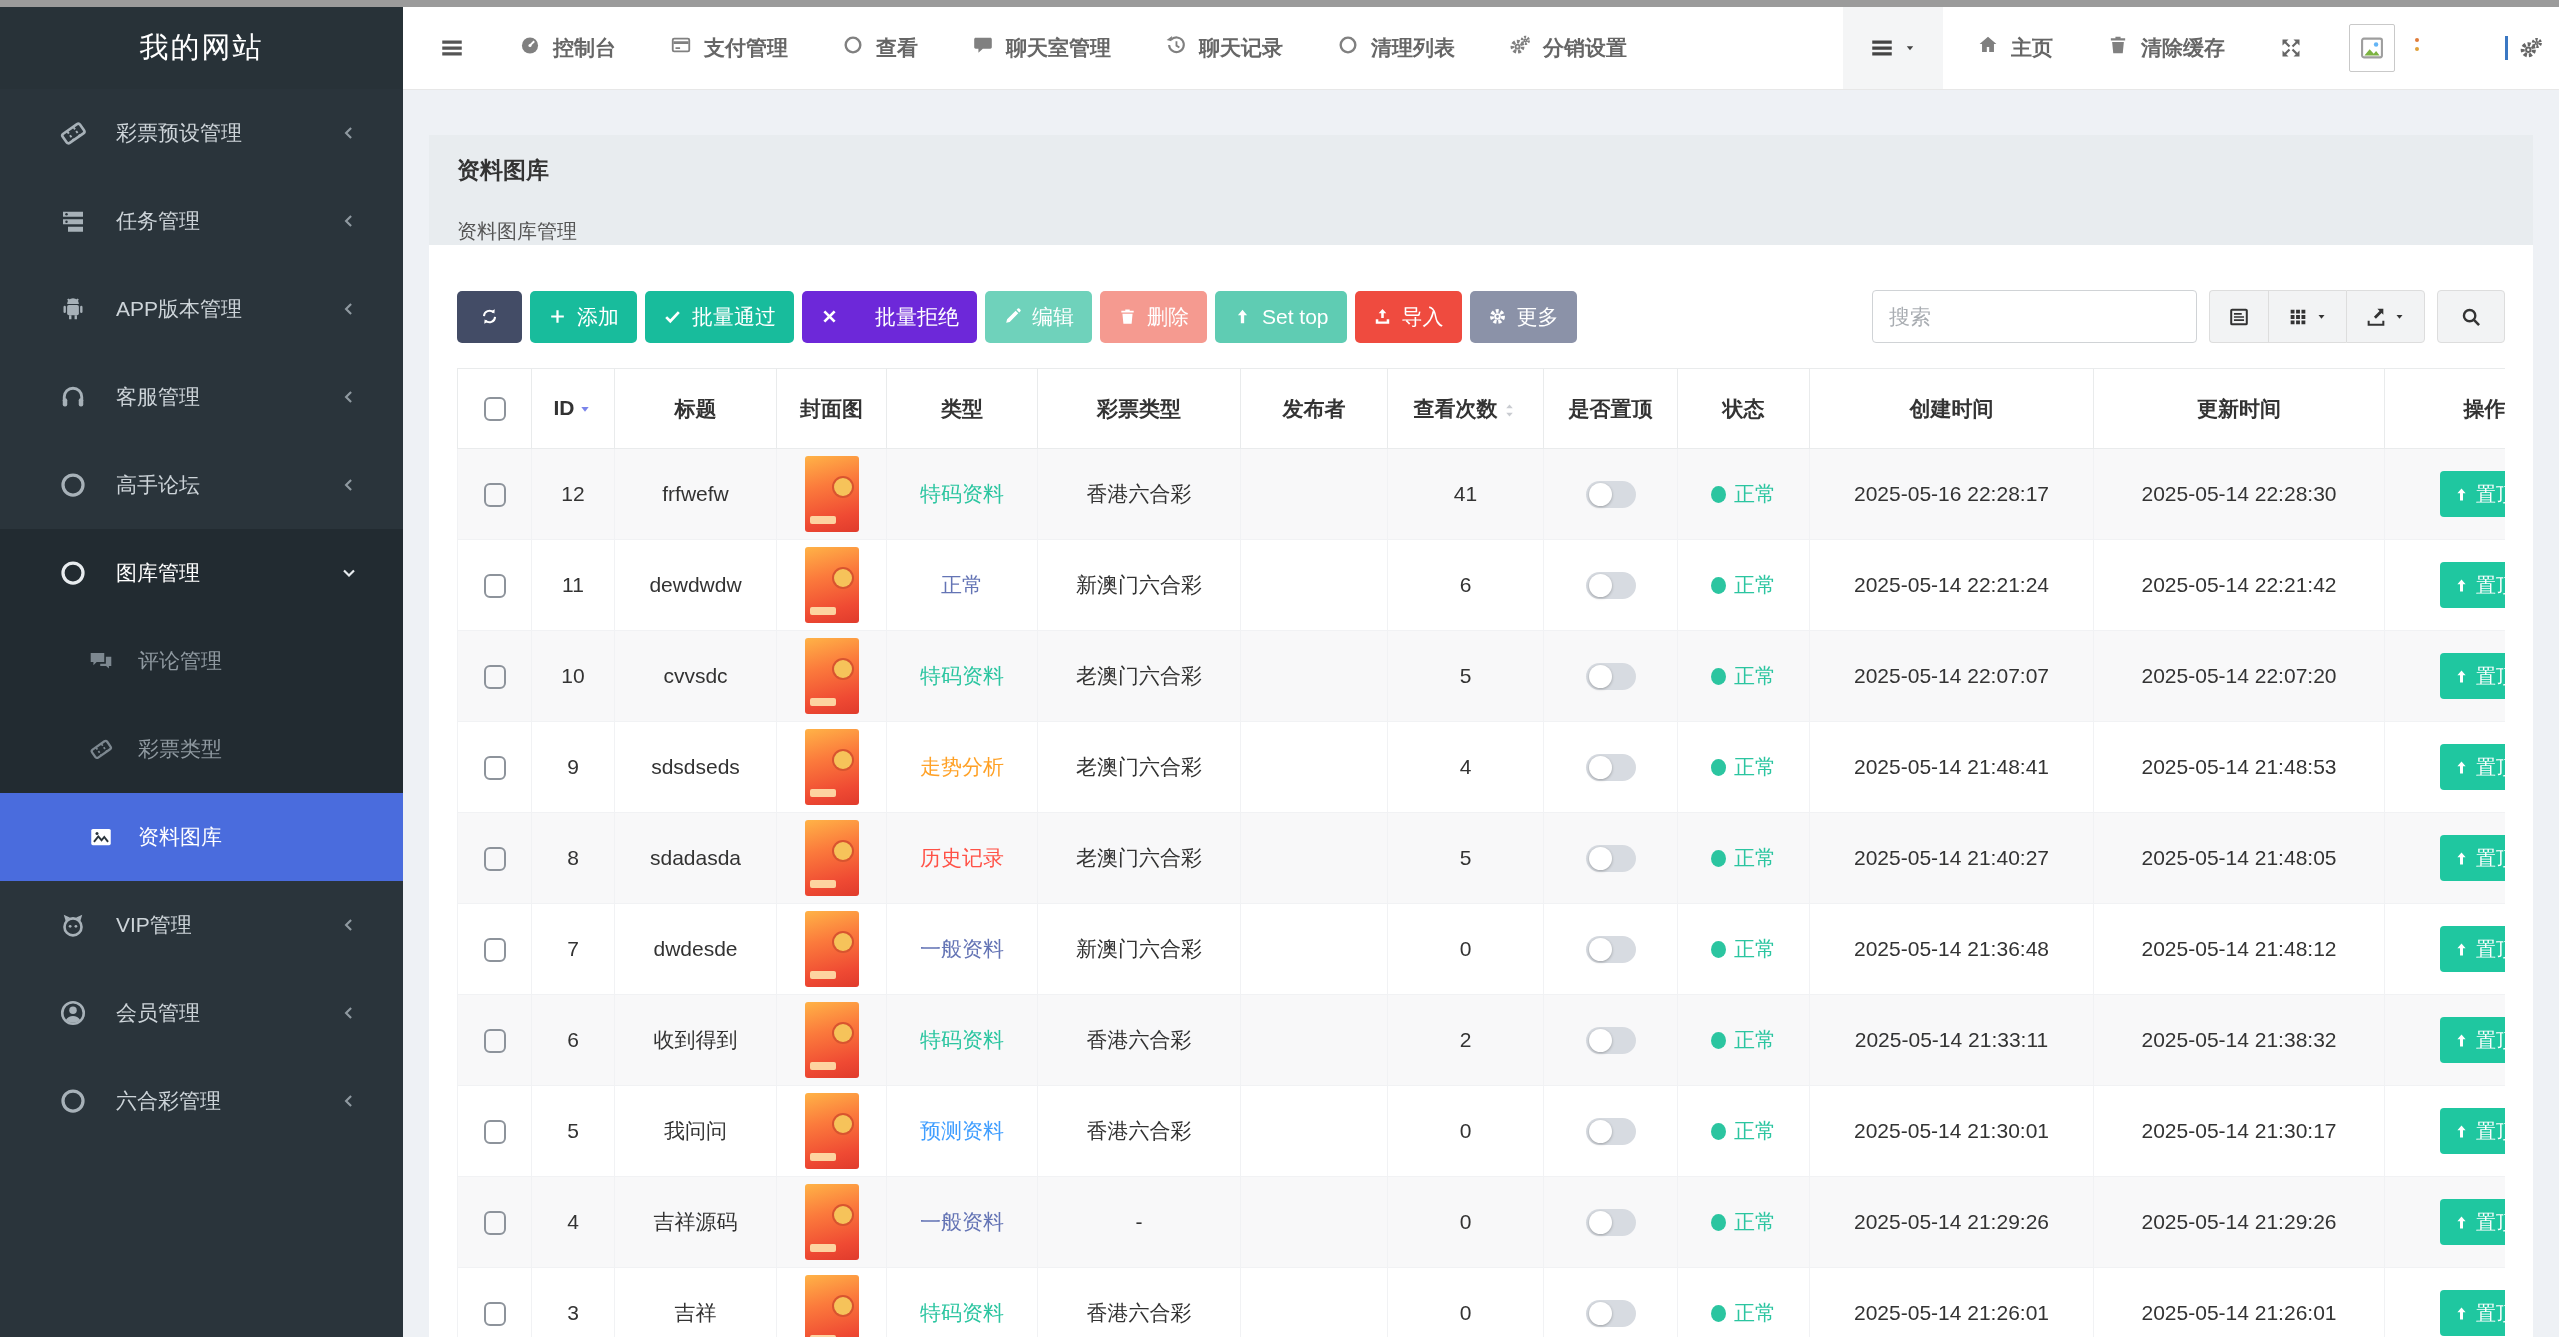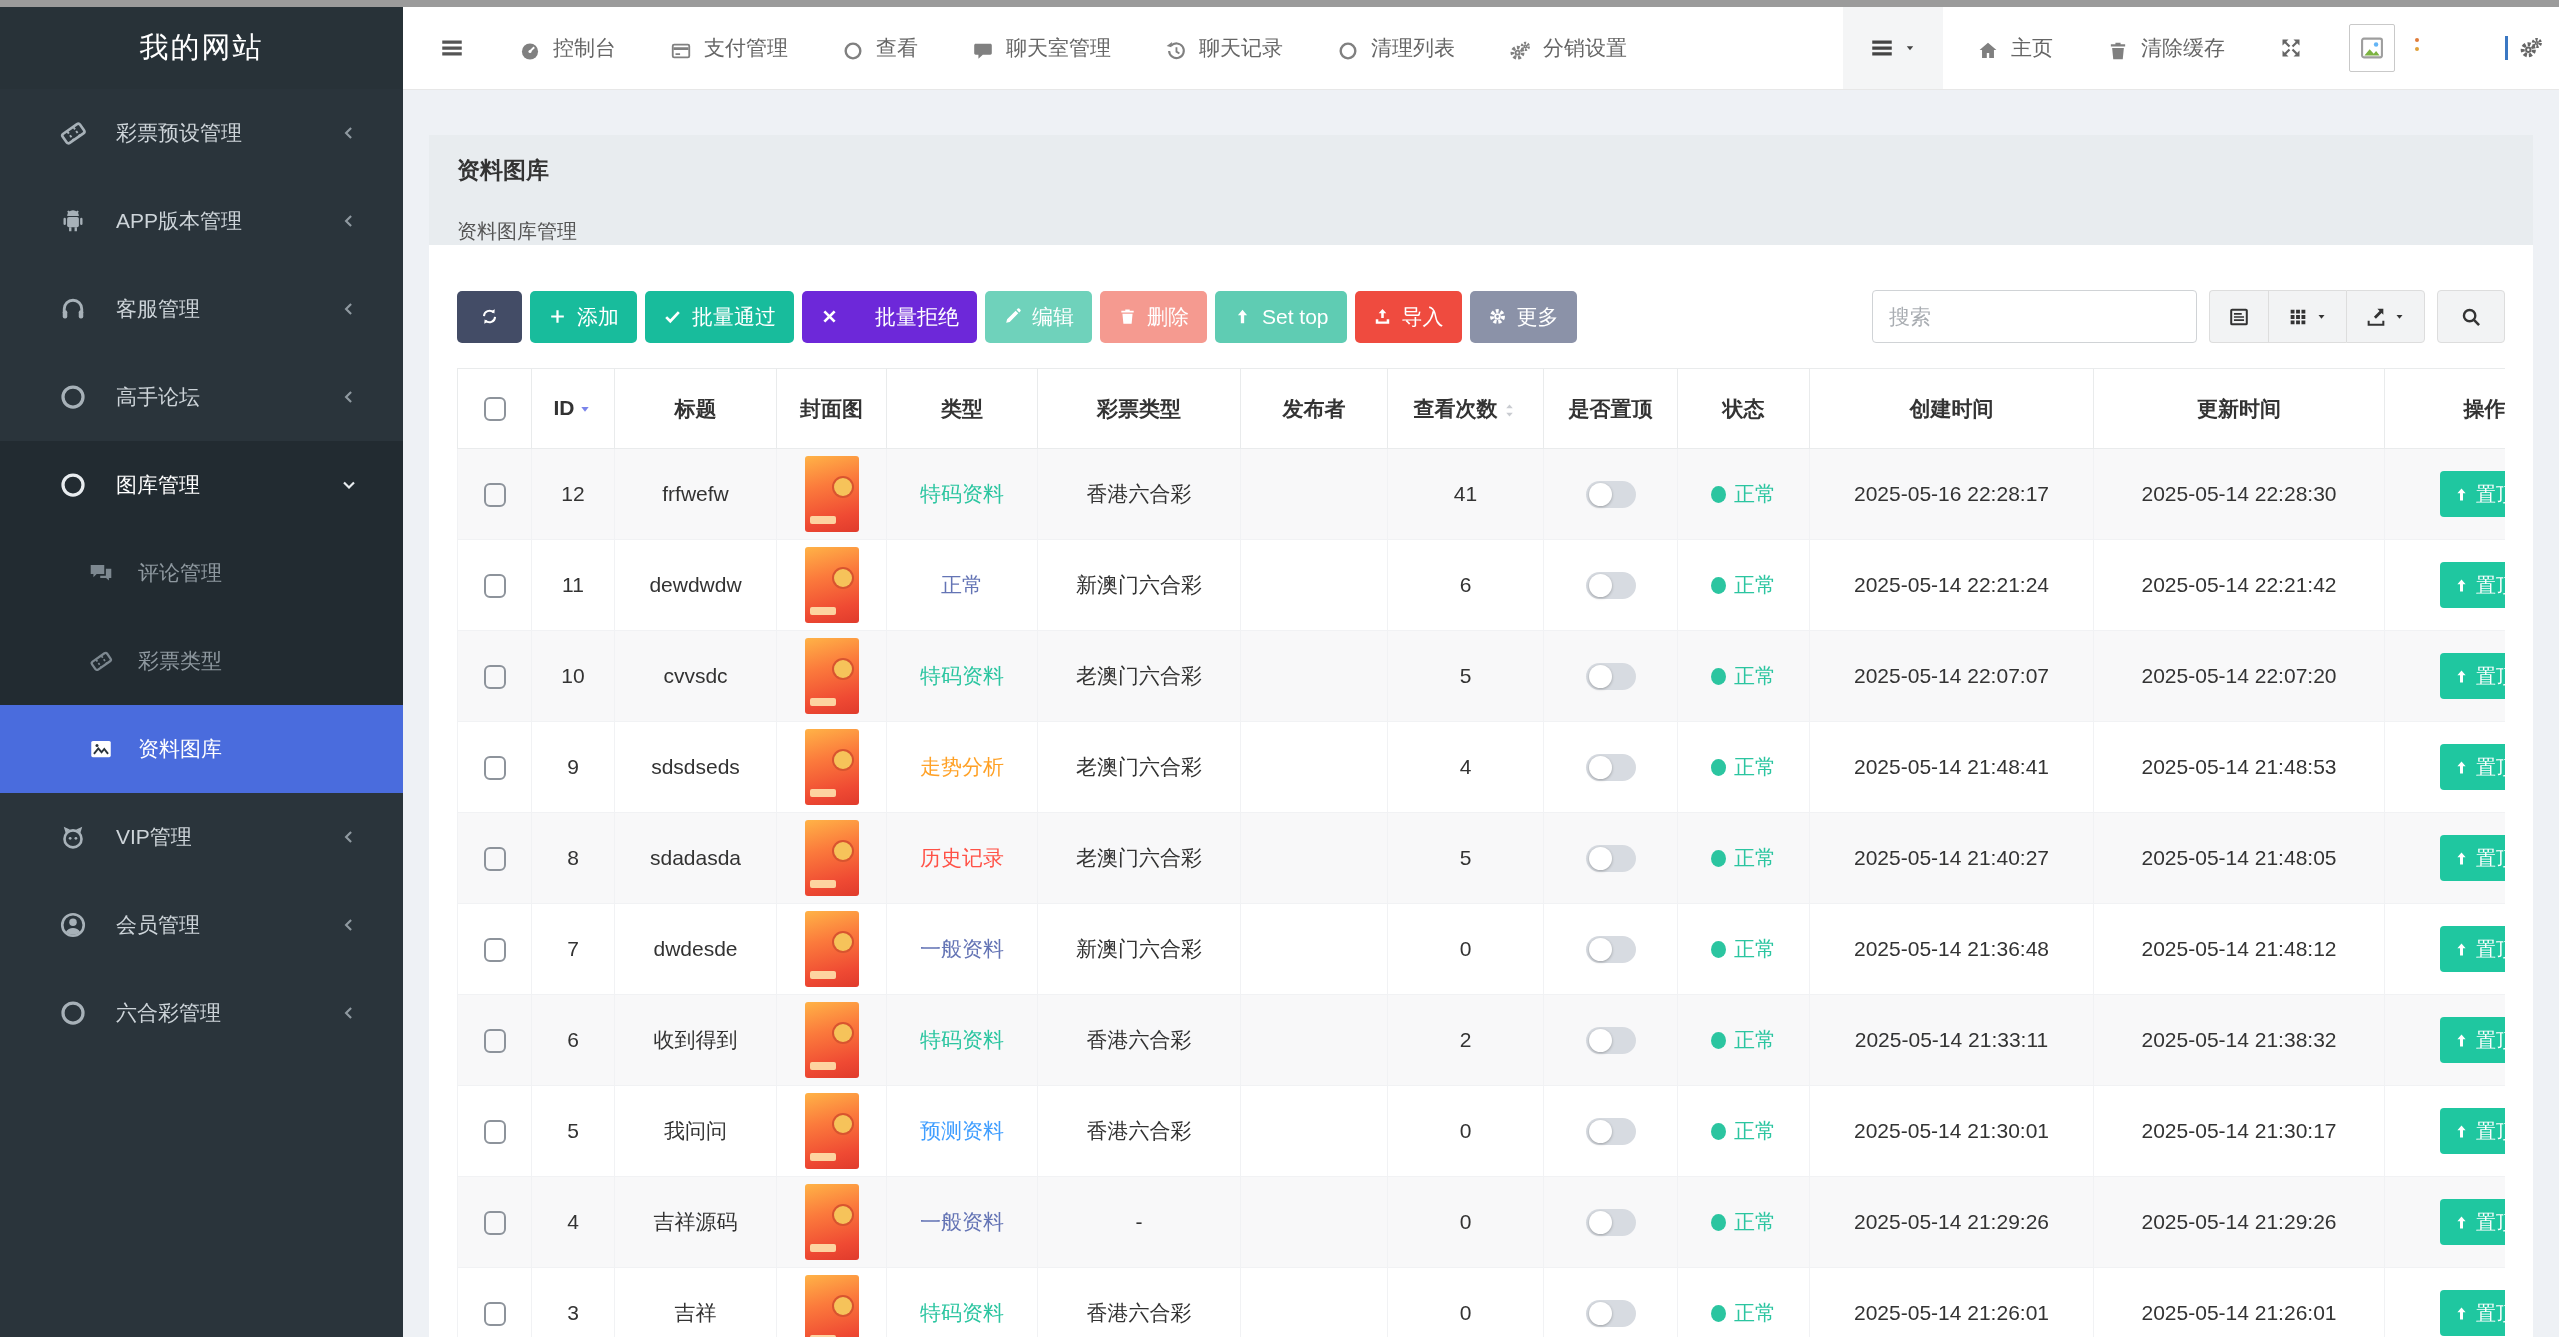--- a/index.html
+++ b/index.html
@@ -27,22 +27,22 @@
   .s-child.active { background:#4a6cdd; color:#fff; }
   .s-child.active .ic { color:#fff; }
 
   
   .main { flex:1; display:flex; flex-direction:column; min-width:0; }
   .navbar { height:83px; flex:none; background:#fff; border-bottom:1px solid #e7e7e7;
     display:flex; align-items:center; padding-left:36px; }
   .nav-toggle { margin-right:54px; color:#555; cursor:pointer; display:flex; }
   .nav-toggle .ic { width:26px; height:26px; }
   .nav-items { display:flex; align-items:center; }
-  .nav-item { display:flex; align-items:flex-end; gap:12px; margin-right:54px;
-    font-size:21px; color:#666; cursor:pointer; white-space:nowrap; }
+  .nav-item { display:flex; align-items:flex-start; gap:12px; margin-right:54px;
+    font-size:21px; color:#666; cursor:pointer; white-space:nowrap;font-weight:bold; }
   .nav-item .ic { color:#808080; }
   .nav-right { margin-left:auto; display:flex; align-items:center; height:100%; }
   .nav-dd { height:100%; display:flex; align-items:center; gap:8px; padding:0 26px;
     background:#f4f5f6; color:#444; cursor:pointer; margin-right:34px; }
   .nav-dd .ic { width:26px; height:26px; }
   .nav-dd .caret { width:14px; height:14px; }
   .nav-icon-item { color:#666; margin-right:46px; cursor:pointer; display:flex; }
   .nav-icon-item .ic { width:24px; height:24px; }
   .avatar-box { width:46px; height:48px; border:1px solid #c9c9c9; border-radius:2px;
     display:flex; align-items:center; justify-content:center; margin-right:14px; cursor:pointer; }
@@ -280,20 +280,29 @@
           <svg class="ic ">
             <use href="#i-ticket"></use>
           </svg>
           <span class="lbl">彩票预设管理</span>
           <svg class="ic chev">
             <use href="#i-chevron-left"></use>
           </svg>
         </div>
         <div class="s-item">
           <svg class="ic ">
+            <use href="#i-server"></use>
+          </svg>
+          <span class="lbl">任务管理</span>
+          <svg class="ic chev">
+            <use href="#i-chevron-left"></use>
+          </svg>
+        </div>
+        <div class="s-item">
+          <svg class="ic ">
             <use href="#i-android"></use>
           </svg>
           <span class="lbl">APP版本管理</span>
           <svg class="ic chev">
             <use href="#i-chevron-left"></use>
           </svg>
         </div>
         <div class="s-item">
           <svg class="ic ">
             <use href="#i-headset"></use>

